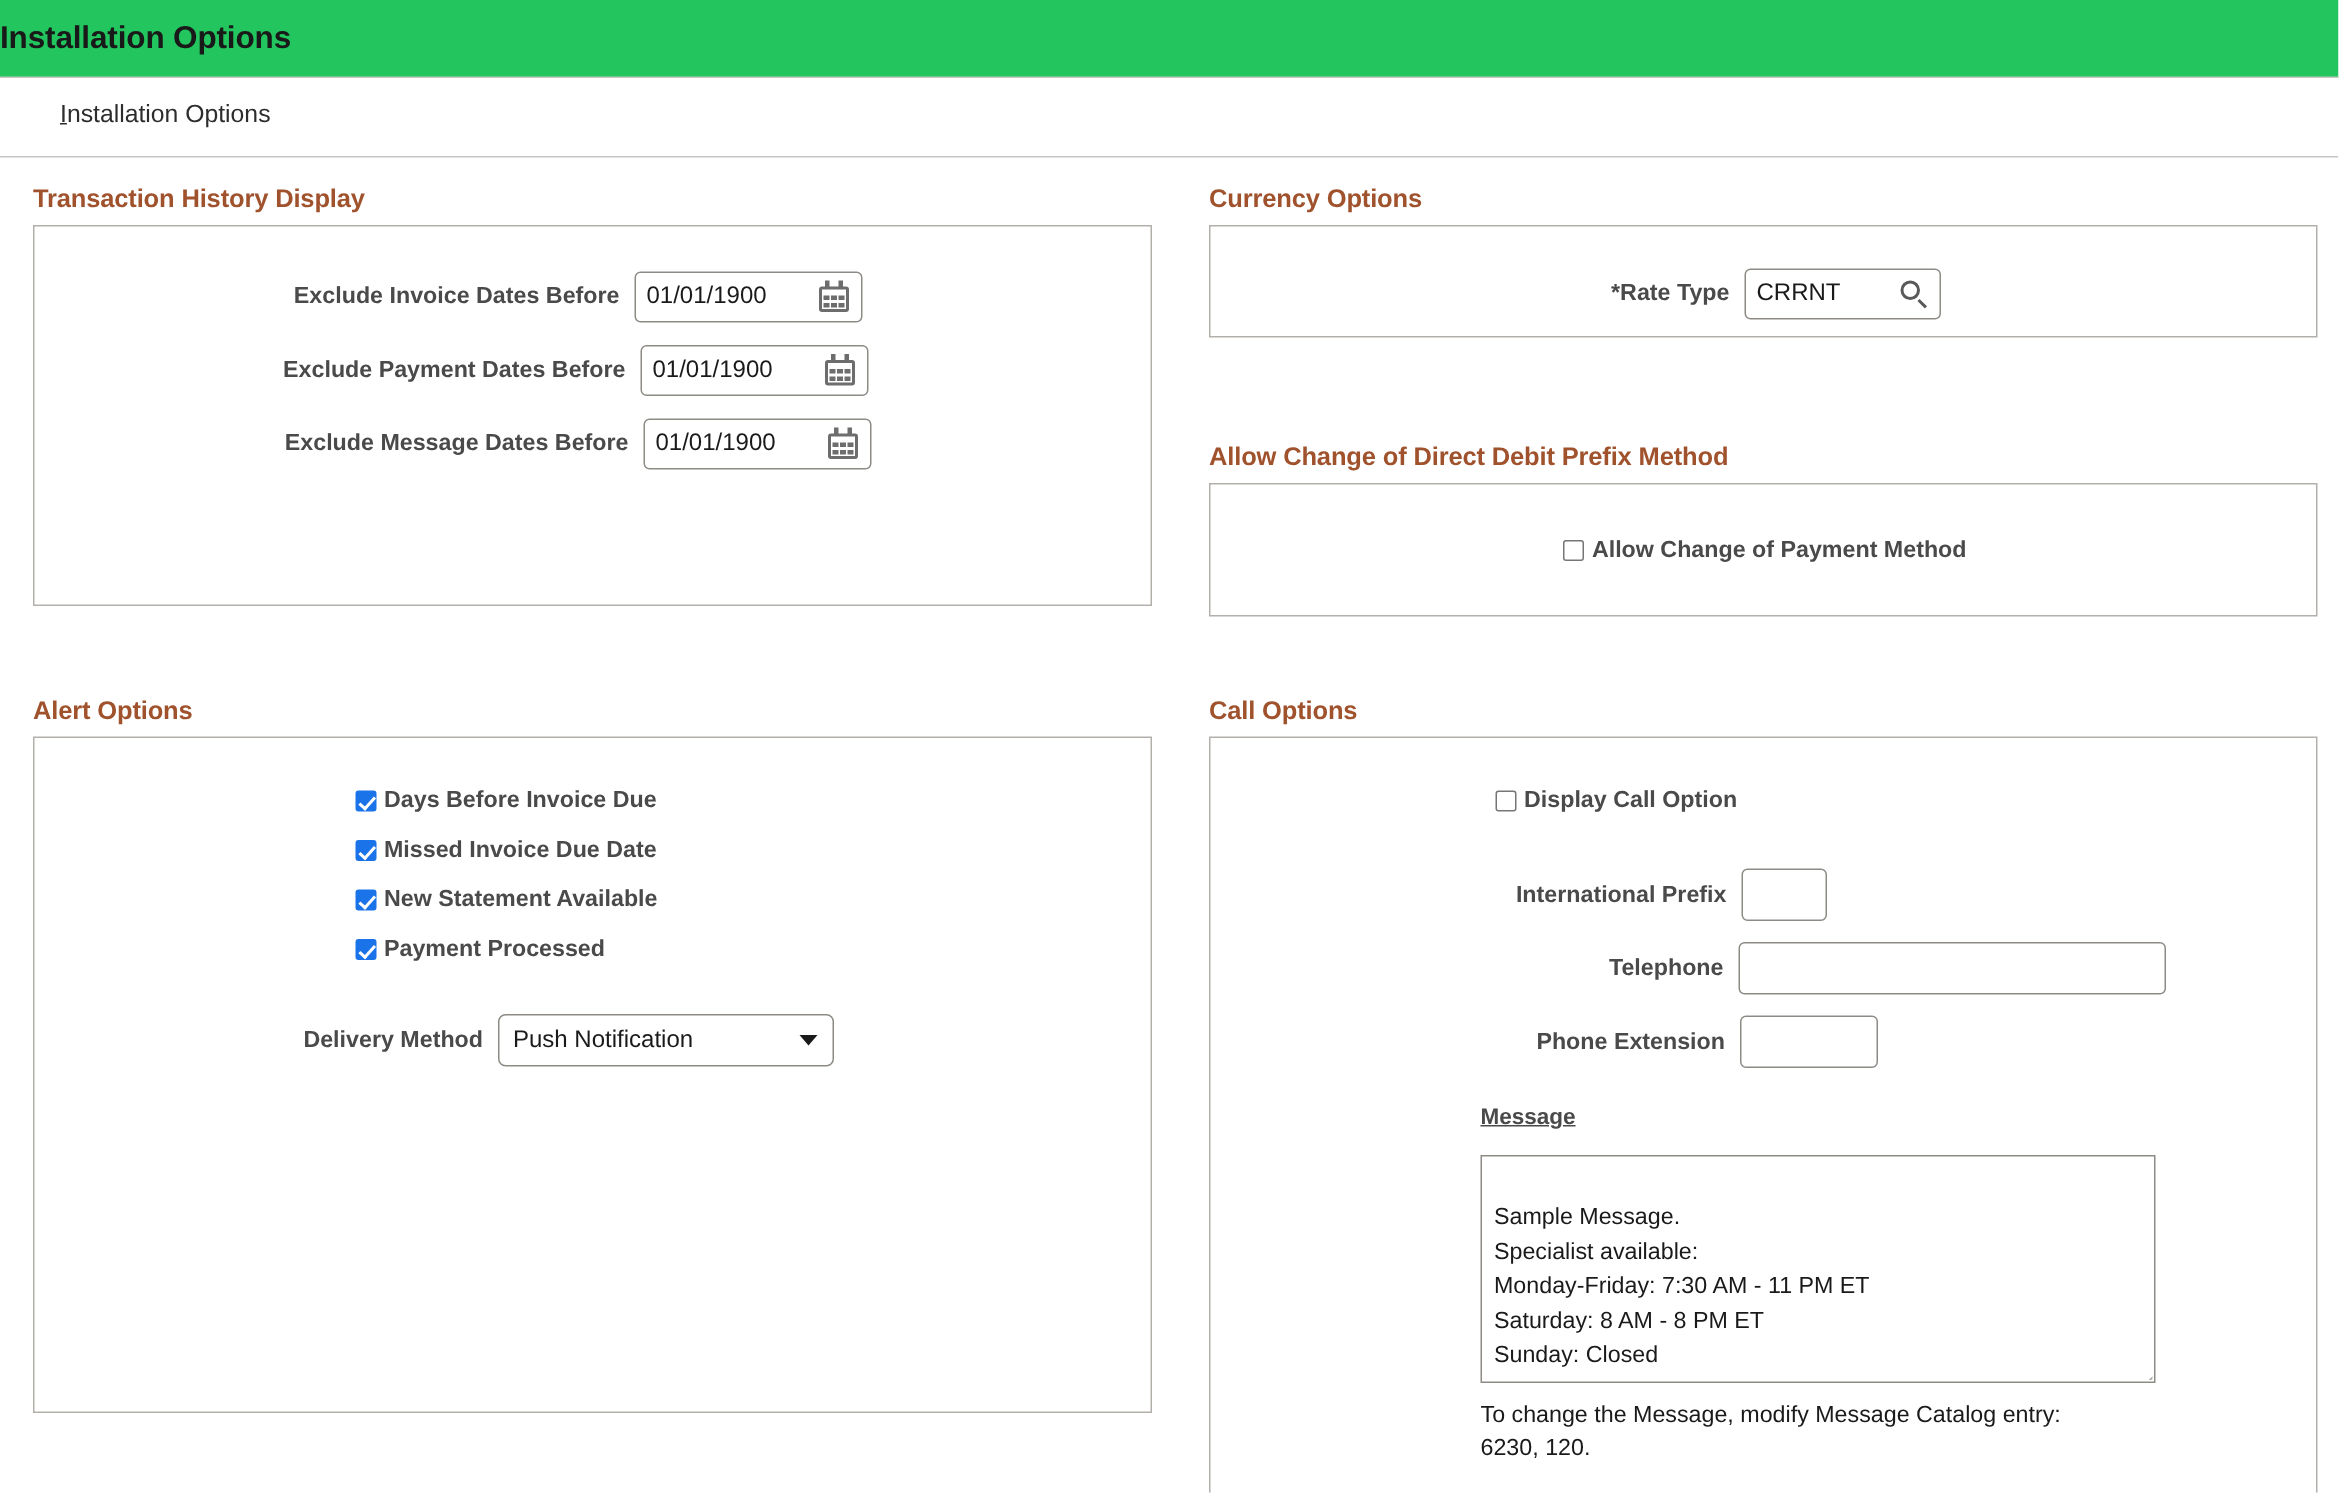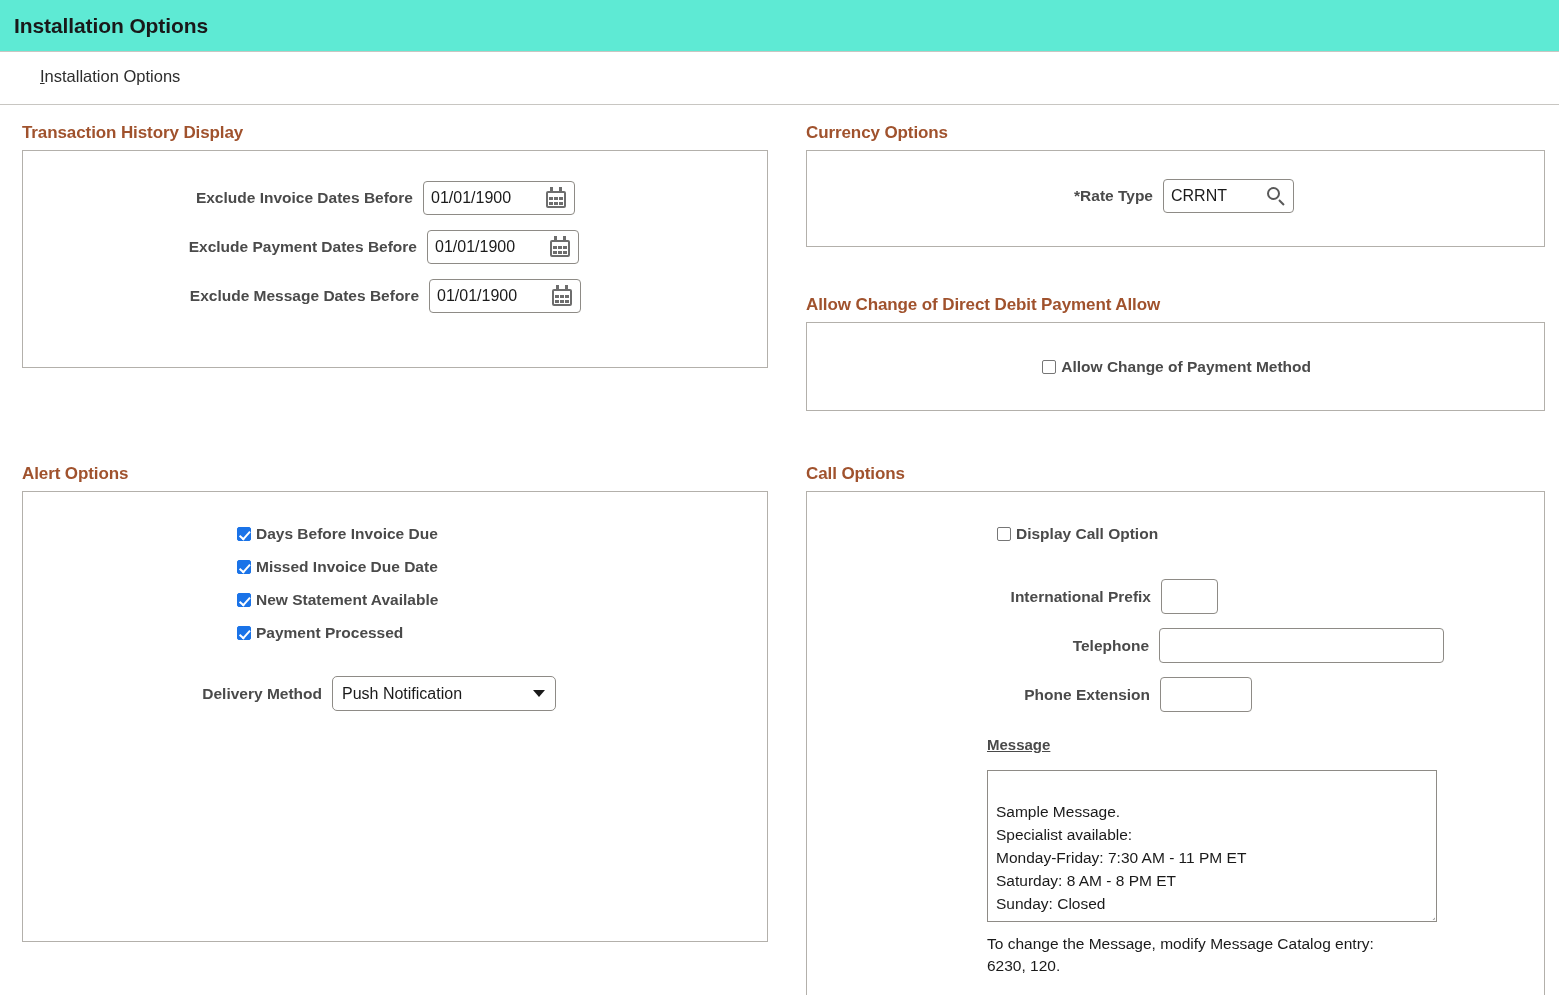--- a/index.html
+++ b/index.html
@@ -8,25 +8,24 @@
     margin: 0; padding: 0;
     width: 1559px; height: 995px;
     overflow: hidden;
     background: #ffffff;
     font-family: "Liberation Sans", sans-serif;
   }
 
   
   .page-header {
     height: 52px;
-    background: #5eead4;
+    background: #22c55e;
     border-bottom: 1px solid #c8c6c2;
     display: flex;
     align-items: center;
-    padding-left: 14px;
   }
   .page-title {
     font-size: 21px;
     font-weight: bold;
     color: #19191a;
     letter-spacing: -0.1px;
   }
 
   
   .tab-strip {
@@ -235,21 +234,21 @@
   <div class="tab">
     <span class="akey">I</span>
       <span>nstallation Options</span>
   </div>
 </div>
 
 <div class="content">
 
   <div class="section" style="left:22px; top:18px; width:746px;">
     <div class="section-title">Transaction History Display</div>
-    <div class="panel" style="height:218px; padding-top:30px;">
+    <div class="panel" style="height:254px; padding-top:30px;">
 
       <div class="field-row" style="margin-bottom:15px; padding-right:192px;">
         <div class="field-label">Exclude Invoice Dates Before</div>
         <div class="input-box" style="width:152px;">
           <span class="val">01/01/1900</span>
           <span class="cal-icon">
             <span class="tab1"></span>
               <span class="tab2"></span>
             <span class="body"></span>
             <span class="dots">
@@ -302,36 +301,36 @@
               </span>
           </span>
         </div>
       </div>
 
     </div>
   </div>
 
   <div class="section" style="left:806px; top:18px; width:739px;">
     <div class="section-title">Currency Options</div>
-    <div class="panel" style="height:97px; padding-top:28px;">
+    <div class="panel" style="height:75px; padding-top:28px;">
       <div class="field-row" style="padding-right:250px;">
         <div class="field-label">*Rate Type</div>
         <div class="input-box" style="width:131px;">
           <span class="val">CRRNT</span>
           <span class="search-icon">
             <span class="ring"></span>
               <span class="stem"></span>
           </span>
         </div>
       </div>
     </div>
   </div>
 
   <div class="section" style="left:806px; top:190px; width:739px;">
-    <div class="section-title">Allow Change of Direct Debit Payment Allow</div>
+    <div class="section-title">Allow Change of Direct Debit Prefix Method</div>
     <div class="panel" style="height:89px; display:flex; align-items:center; justify-content:flex-end; padding-right:233px;">
       <div class="cb-row">
         <span class="cb"></span>
         <span class="cb-label">Allow Change of Payment Method</span>
       </div>
     </div>
   </div>
 
   <div class="section" style="left:22px; top:359px; width:746px;">
     <div class="section-title">Alert Options</div>

